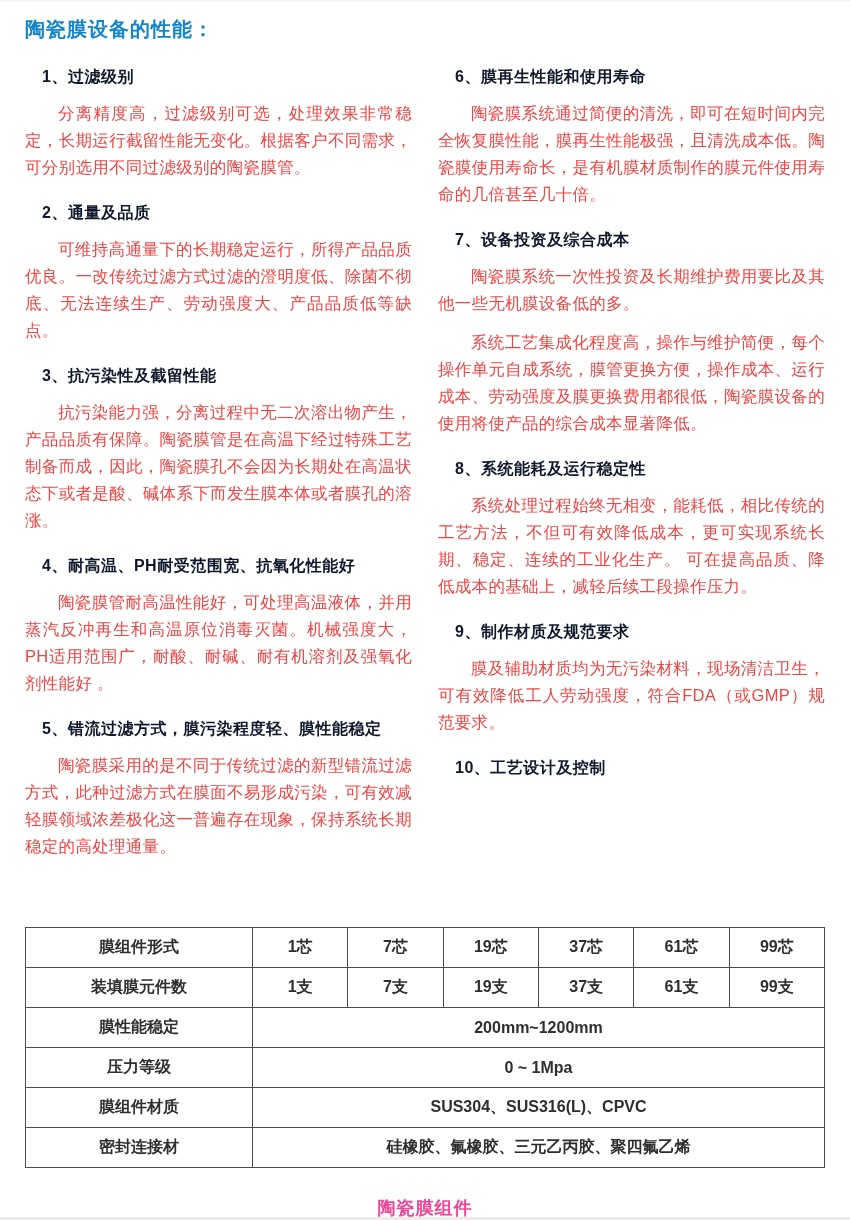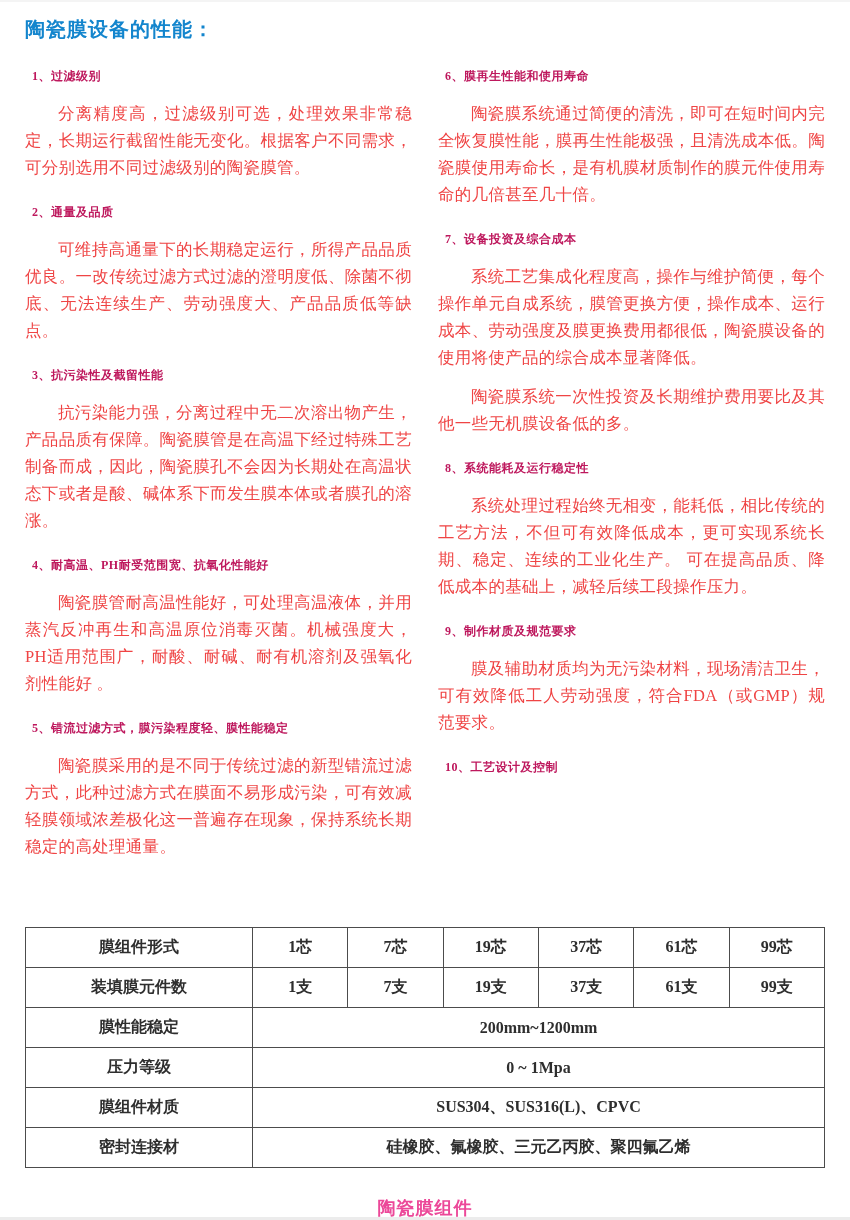--- a/index.html
+++ b/index.html
@@ -11,45 +11,44 @@
   .page {
     position: relative;
     width: 850px;
     height: 1220px;
     background: #ffffff;
     box-sizing: border-box;
     padding: 14px 25px 0 25px;
     overflow: hidden;
     border-top: 2px solid #f4f4f4;
     border-bottom: 3px solid #ececec;
-    font-family: Liberation Serif, serif;
   }
   .doc-title {
     margin: 0 0 18px 0;
     font-size: 20px;
     font-weight: bold;
     color: #1385cd;
     letter-spacing: 1px;
   }
   .columns {
     display: flex;
     gap: 26px;
     height: 850px;
     overflow: hidden;
   }
   .col {
     flex: 1 1 0;
     min-width: 0;
   }
   .sec-heading {
-    margin: 20px 0 0 7px;
-    font-size: 12px;
+    margin: 20px 0 0 17px;
+    font-size: 16px;
     line-height: 23px;
     font-weight: bold;
-    color: #be185d;
+    color: #0f172a;
     letter-spacing: 0.5px;
   }
   .col .sec-heading:first-child {
     margin-top: 4px;
   }
   .col p {
     margin: 12px 0 0 0;
     font-size: 16.5px;
     line-height: 27px;
     color: #ef4444;
@@ -102,22 +101,22 @@
         <p>抗污染能力强，分离过程中无二次溶出物产生，产品品质有保障。陶瓷膜管是在高温下经过特殊工艺制备而成，因此，陶瓷膜孔不会因为长期处在高温状态下或者是酸、碱体系下而发生膜本体或者膜孔的溶涨。</p>
         <div class="sec-heading">4、耐高温、PH耐受范围宽、抗氧化性能好</div>
         <p>陶瓷膜管耐高温性能好，可处理高温液体，并用蒸汽反冲再生和高温原位消毒灭菌。机械强度大，PH适用范围广，耐酸、耐碱、耐有机溶剂及强氧化剂性能好 。</p>
         <div class="sec-heading">5、错流过滤方式，膜污染程度轻、膜性能稳定</div>
         <p>陶瓷膜采用的是不同于传统过滤的新型错流过滤方式，此种过滤方式在膜面不易形成污染，可有效减轻膜领域浓差极化这一普遍存在现象，保持系统长期稳定的高处理通量。</p>
       </div>
     <div class="col" id="col-right">
         <div class="sec-heading">6、膜再生性能和使用寿命</div>
         <p>陶瓷膜系统通过简便的清洗，即可在短时间内完全恢复膜性能，膜再生性能极强，且清洗成本低。陶瓷膜使用寿命长，是有机膜材质制作的膜元件使用寿命的几倍甚至几十倍。</p>
         <div class="sec-heading">7、设备投资及综合成本</div>
+        <p>陶瓷膜系统一次性投资及长期维护费用要比及其他一些无机膜设备低的多。</p>
         <p>系统工艺集成化程度高，操作与维护简便，每个操作单元自成系统，膜管更换方便，操作成本、运行成本、劳动强度及膜更换费用都很低，陶瓷膜设备的使用将使产品的综合成本显著降低。</p>
-        <p>陶瓷膜系统一次性投资及长期维护费用要比及其他一些无机膜设备低的多。</p>
         <div class="sec-heading">8、系统能耗及运行稳定性</div>
         <p>系统处理过程始终无相变，能耗低，相比传统的工艺方法，不但可有效降低成本，更可实现系统长期、稳定、连续的工业化生产。 可在提高品质、降低成本的基础上，减轻后续工段操作压力。</p>
         <div class="sec-heading">9、制作材质及规范要求</div>
         <p>膜及辅助材质均为无污染材料，现场清洁卫生，可有效降低工人劳动强度，符合FDA（或GMP）规范要求。</p>
         <div class="sec-heading">10、工艺设计及控制</div>
       </div>
   </div>
 
   <table class="spec-table">
     <tbody id="spec-tbody">

